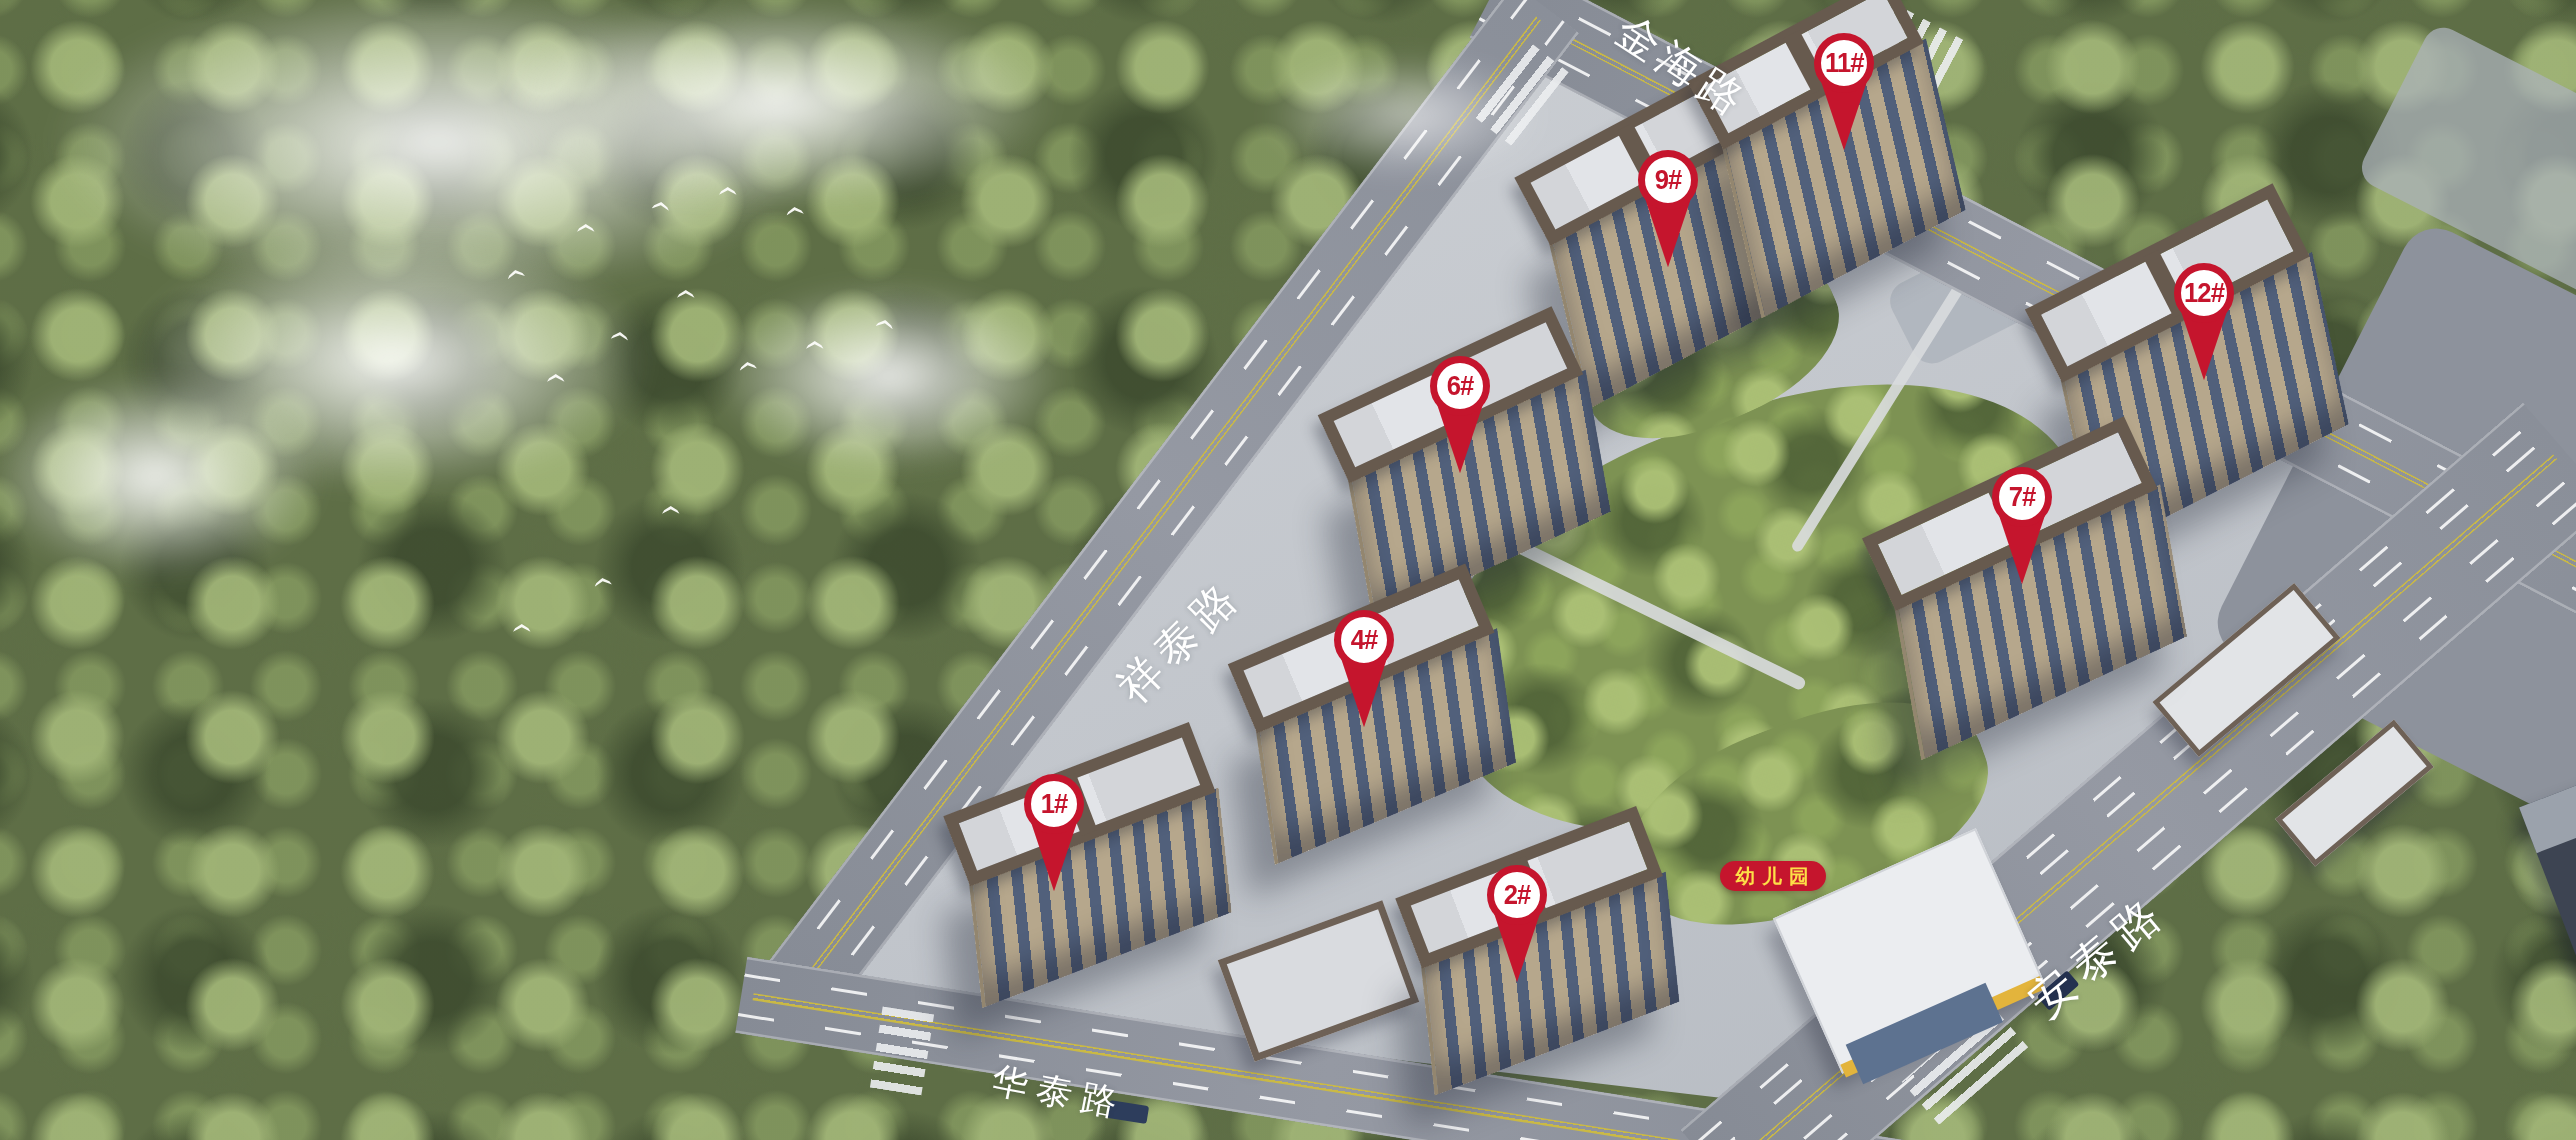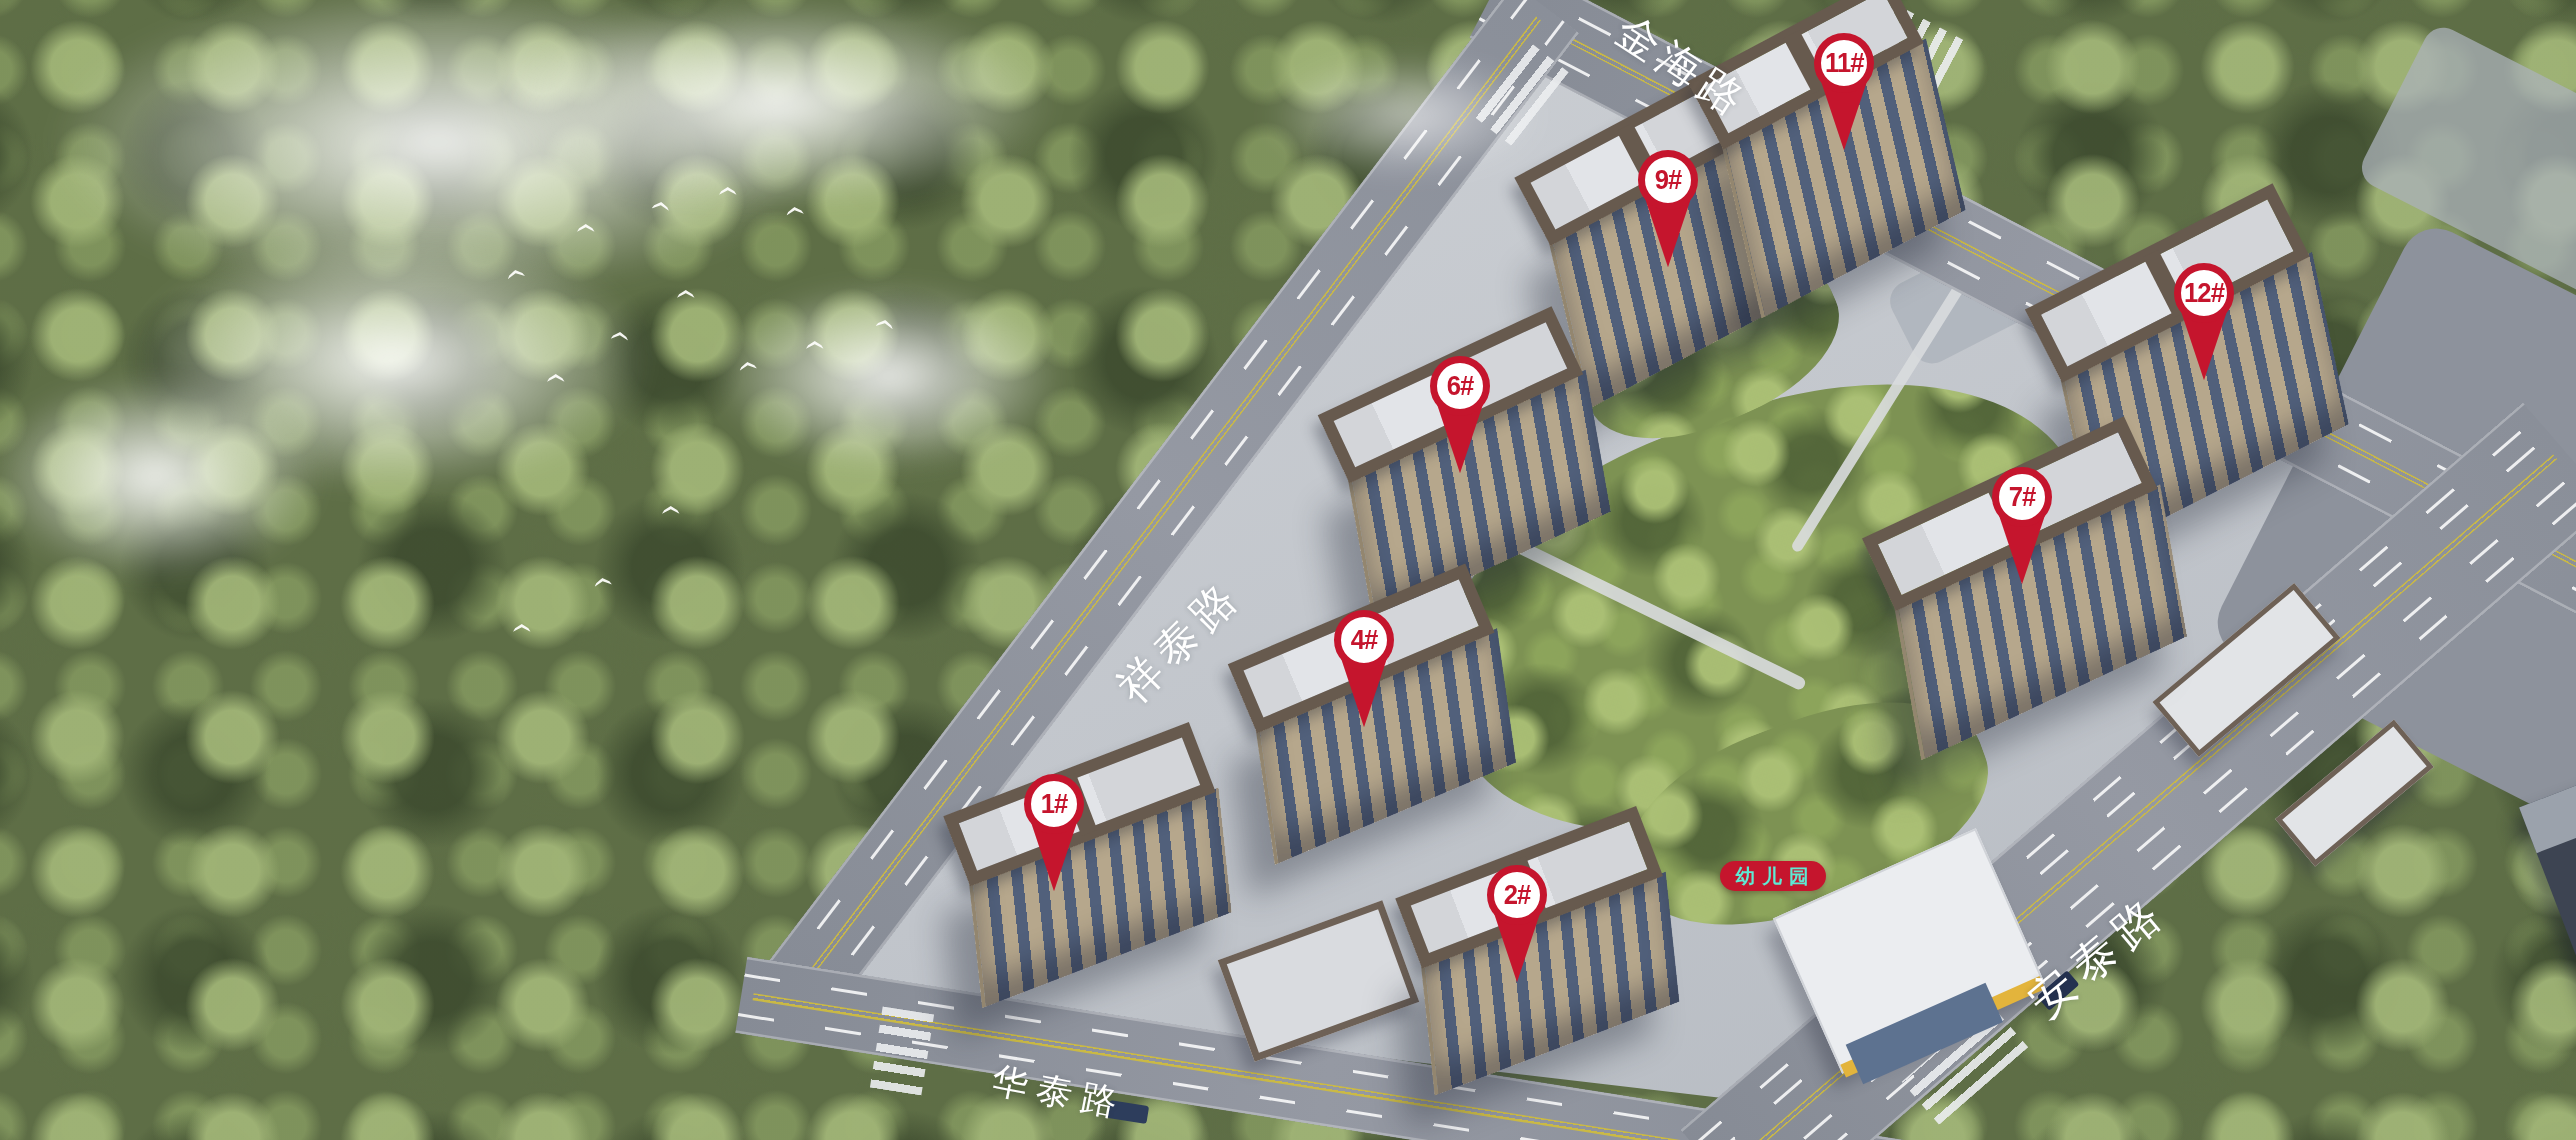--- a/index.html
+++ b/index.html
@@ -115,21 +115,21 @@
     clip-path:polygon(0 100%,12% 55%,50% 0,88% 55%,100% 100%,50% 42%);
   }
   
   .road-label{
     position:absolute; z-index:45; color:#ffffff; white-space:nowrap;
     text-shadow:0 0 5.2px rgba(40,50,60,.25);
     transform-origin:center;
   }
   .badge{
     position:absolute; z-index:50; display:flex; align-items:center; justify-content:center;
-    background:#c5152d; color:#5eead4; font-weight:bold; border-radius:15px;
+    background:#c5152d; color:#fde047; font-weight:bold; border-radius:15px;
     box-shadow:0 2.1px 5.2px rgba(60,20,25,.3);
   }
   
   .pin{position:absolute; z-index:60; width:0; height:0;}
   .pin .tail{
     position:absolute; left:-26px; top:9.3px; width:52px; height:78px;
     background:#c5152d; clip-path:polygon(0 0,100% 0,50% 100%);
   }
   .pin .circ{
     position:absolute; left:-30px; top:-30px; width:60px; height:60px;

